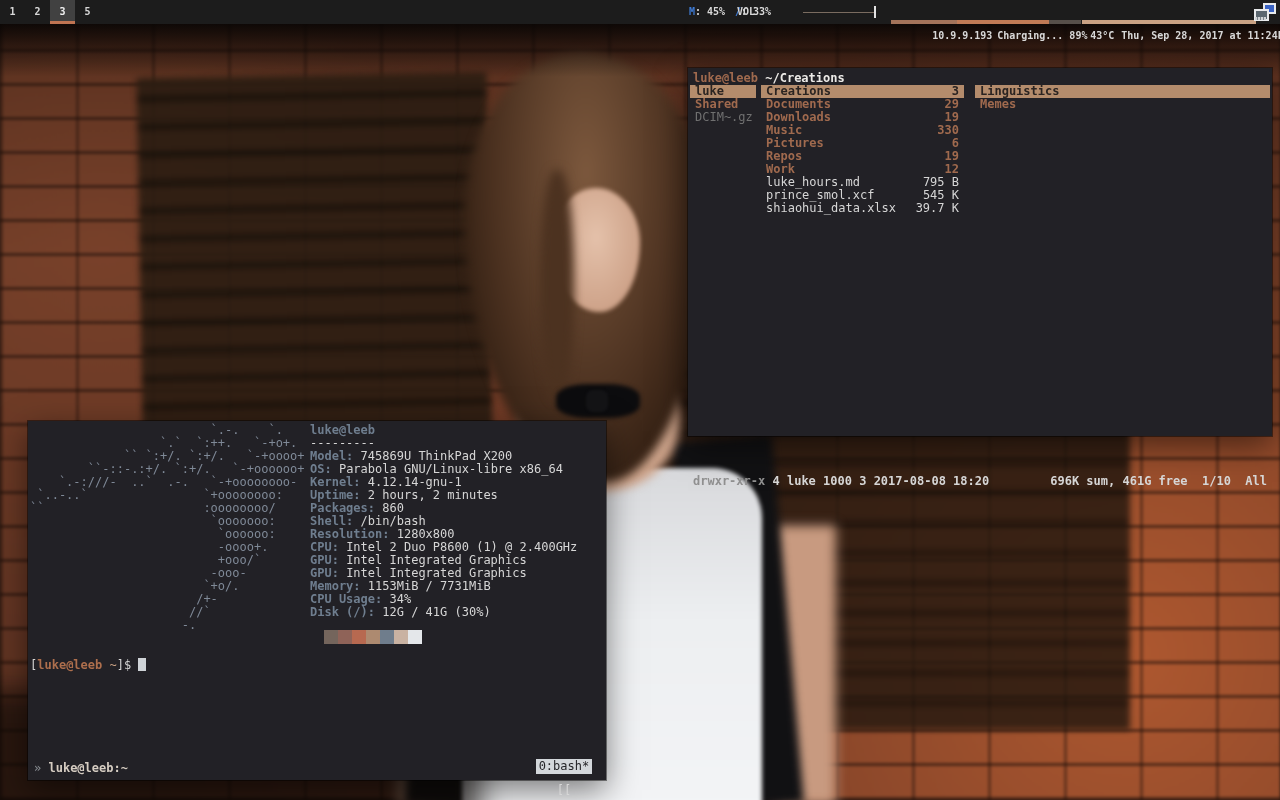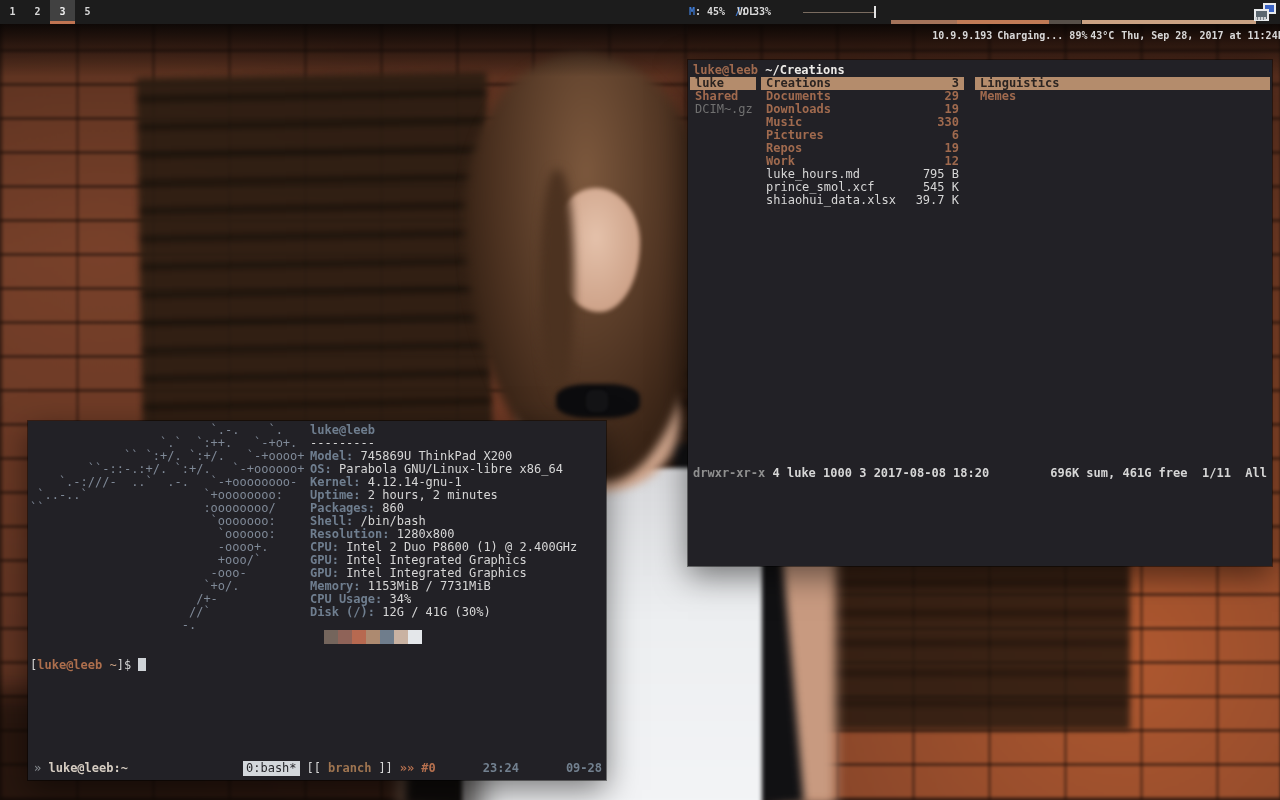--- a/index.html
+++ b/index.html
@@ -68,21 +68,21 @@
     border:2px solid #e8eaec; background:#5b6770; }
   .sysicon .keys { position:absolute; left:1px; bottom:1px; width:11px; height:3px;
     background:repeating-linear-gradient(90deg,#cfd3d6 0 2px,#7d858c 2px 3px); }
 
   
   .window { position:absolute; background:#222126; z-index:10;
     box-shadow:0 0 0 1px rgba(0,0,0,.45), 0 10px 30px rgba(0,0,0,.5);
     font-size:12px; line-height:13px; color:#d6d6d6; }
 
   
-  .ranger { left:688px; top:60px; width:584px; height:506px; font-weight:700; }
+  .ranger { left:688px; top:68px; width:584px; height:368px; font-weight:700; }
   .r-title { position:absolute; left:5px; top:4px; white-space:pre; }
   .r-user { color:#a06a4e; }
   .r-path { color:#eceae7; }
   .r-col { position:absolute; top:17px; }
   .r-col1 { left:2px;  width:66px; }
   .r-col2 { left:73px; width:203px; }
   .r-col3 { left:287px; right:2px; }
   .r-row { height:13px; line-height:13px; padding:0 5px; display:flex;
     justify-content:space-between; white-space:pre; overflow:hidden; }
   .r-dir  { color:#a06a4e; }
@@ -104,21 +104,21 @@
   .palette { position:absolute; left:296px; top:209px; display:flex; }
   .sw { width:14px; height:14px; }
   .prompt { position:absolute; left:2px; top:237px; white-space:pre; }
   .p-user { color:#ae6f4d; font-weight:700; }
   .p-path { color:#c9a183; }
   .cursor { display:inline-block; width:8px; height:13px; background:#cfd3d7; vertical-align:-2px; }
   .tmux { position:absolute; left:0; right:0; top:338px; height:19px; line-height:19px; }
   .t-left { position:absolute; left:6px; white-space:pre; }
   .t-chevron { color:#8a8f94; }
   .t-session { color:#d6cdc2; font-weight:700;margin-top:12px; }
-  .t-right { position:absolute; right:4px; display:flex; gap:7px; align-items:center; height:19px; }
+  .t-right { position:absolute; right:4px; display:flex; gap:7px; align-items:center; height:19px;flex-direction:column; }
   .t-chip { background:#d3d7db; color:#26262a; padding:0 3px; height:15px; line-height:15px; }
   .t-br { color:#d6d6d6; }
   .t-branch { color:#9e7450; font-weight:700; }
   .t-arrows { color:#b7714f; font-weight:700; }
   .t-pane { color:#b7714f; font-weight:700; }
   .t-time { color:#72808f; font-weight:700;margin-left:40px; }
 </style>
 </head>
 <body>
 
@@ -203,21 +203,21 @@
       <div class="r-row r-file"><span>shiaohui_data.xlsx</span><span>39.7 K</span></div>
     </div>
 
     <div class="r-col r-col3">
       <div class="r-row r-dir r-sel"><span>Linguistics</span></div>
       <div class="r-row r-dir"><span>Memes</span></div>
     </div>
 
     <div class="r-status">
       <span><span class="r-perms">drwxr-xr-x </span><span>4 luke 1000 3 2017-08-08 18:20</span></span>
-      <span>696K sum, 461G free  1/11  All</span>
+      <span>696K sum, 461G free  1/10  All</span>
     </div>
   </div>
 
   <div class="window term">
     <pre class="ascii">                         `.-.    `.
                   `.`  `:++.   `-+o+.
              `` `:+/. `:+/.   `-+oooo+
         ``-::-.:+/. `:+/.   `-+oooooo+
     `.-:///-  ..`  .-.   `-+oooooooo-
  `..-..`                `+oooooooo:

